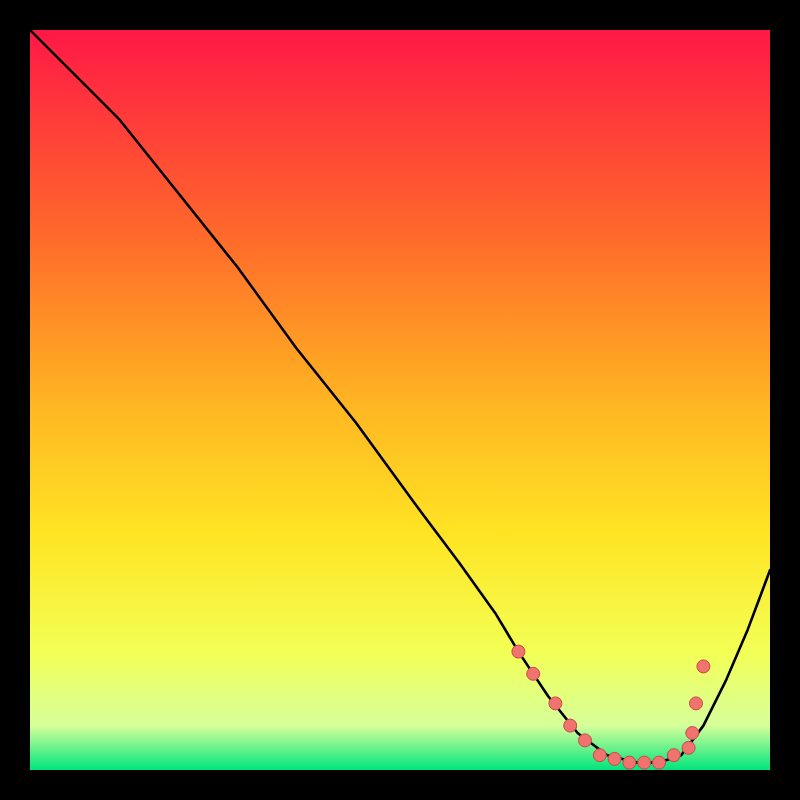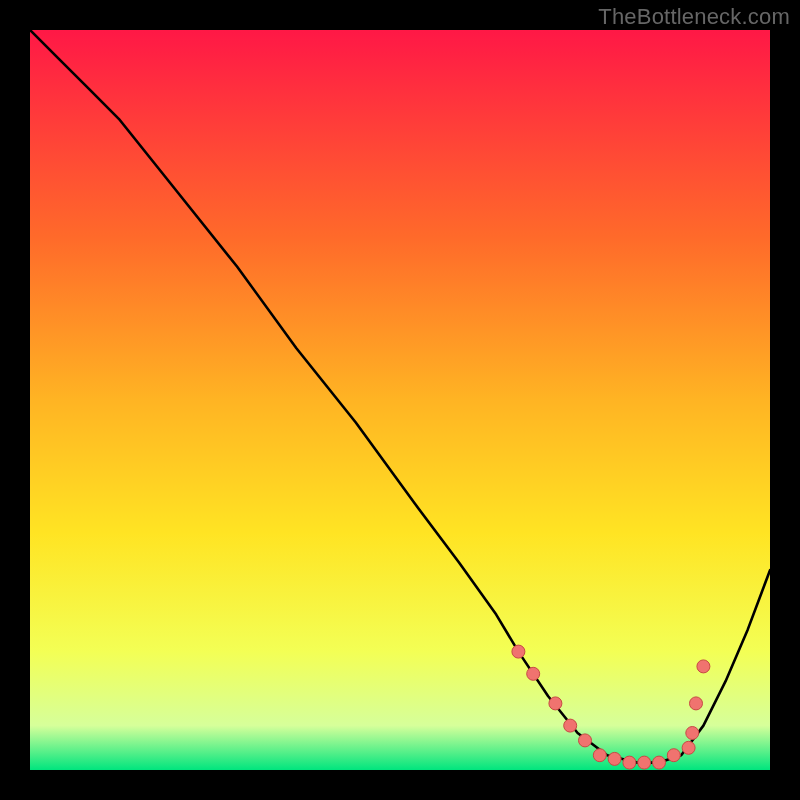--- a/index.html
+++ b/index.html
@@ -37,21 +37,20 @@
   .plot-area svg {
     display: block;
     width: 100%;
     height: 100%;
   }
 </style>
 </head>
 <body>
 
 <div class="frame">
-  <div class="watermark">TheBottleneck.com</div>
 
   <div class="plot-area">
     <svg viewBox="0 0 740 740" preserveAspectRatio="none">
       <defs>
         <linearGradient id="bg-grad" x1="0" y1="0" x2="0" y2="1">
           <stop id="g0" offset="0%" stop-color="#ff1846"></stop>
           <stop id="g1" offset="28%" stop-color="#ff6a2a"></stop>
           <stop id="g2" offset="50%" stop-color="#ffb423"></stop>
           <stop id="g3" offset="68%" stop-color="#ffe423"></stop>
           <stop id="g4" offset="84%" stop-color="#f3ff55"></stop>

